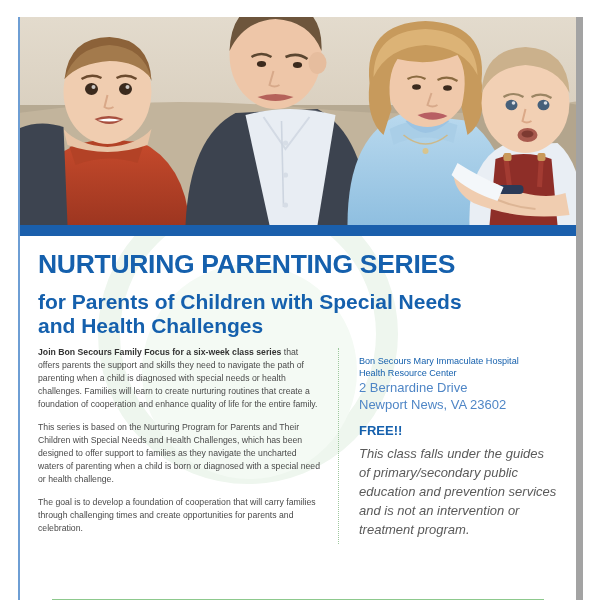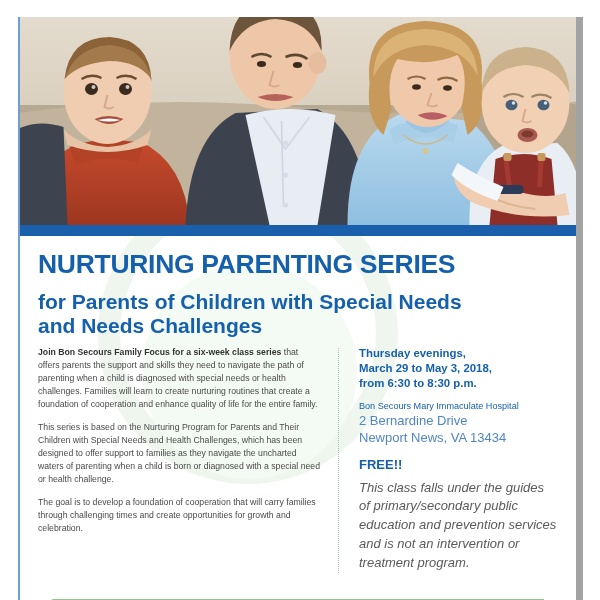--- a/index.html
+++ b/index.html
@@ -287,47 +287,43 @@
   <div class="photo-band"></div>
 
   <div class="content">
     <div class="watermark"></div>
     <div class="watermark2"></div>
 
     <div class="inner">
       <h1 class="title">NURTURING PARENTING SERIES</h1>
       <h2 class="subtitle">
         <span>for Parents of Children with Special Needs</span><br>
-        <span>and Needs Challenges</span>
+        <span>and Health Challenges</span>
       </h2>
 
       <div class="columns">
 
         <div class="col-left">
           <p class="body-p">
             <span class="lead">Join Bon Secours Family Focus for a six-week class series</span><span> that offers parents the support and skills they need to navigate the path of parenting when a child is diagnosed with special needs or health challenges. Families will learn to create nurturing routines that create a foundation of cooperation and enhance quality of life for the entire family.</span>
           </p>
           <p class="body-p">This series is based on the Nurturing Program for Parents and Their Children with Special Needs and Health Challenges, which has been designed to offer support to families as they navigate the uncharted waters of parenting when a child is born or diagnosed with a special need or health challenge.</p>
-          <p class="body-p">The goal is to develop a foundation of cooperation that will carry families through challenging times and create opportunities for growth and celebration.</p>
+          <p class="body-p">The goal is to develop a foundation of cooperation that will carry families through challenging times and create opportunities for parents and celebration.</p>
         </div>
 
         <div class="divider"></div>
 
         <div class="col-right">
-          <div class="when">
-            <div>Thursday evenings,</div>
-            <div>March 29 to May 3, 2018,</div>
-            <div>from 6:30 to 8:30 p.m.</div>
-          </div>
           <div class="venue">
             <div>Bon Secours Mary Immaculate Hospital</div>
+            <div>Health Resource Center</div>
           </div>
           <div class="addr">
             <div>2 Bernardine Drive</div>
-            <div>Newport News, VA 13434</div>
+            <div>Newport News, VA 23602</div>
           </div>
           <div class="free">FREE!!</div>
           <div class="disclaimer">This class falls under the guides of primary/secondary public education and prevention services and is not an intervention or treatment program.</div>
         </div>
 
       </div>
     </div>
 
     <div class="green-rule"></div>
 

